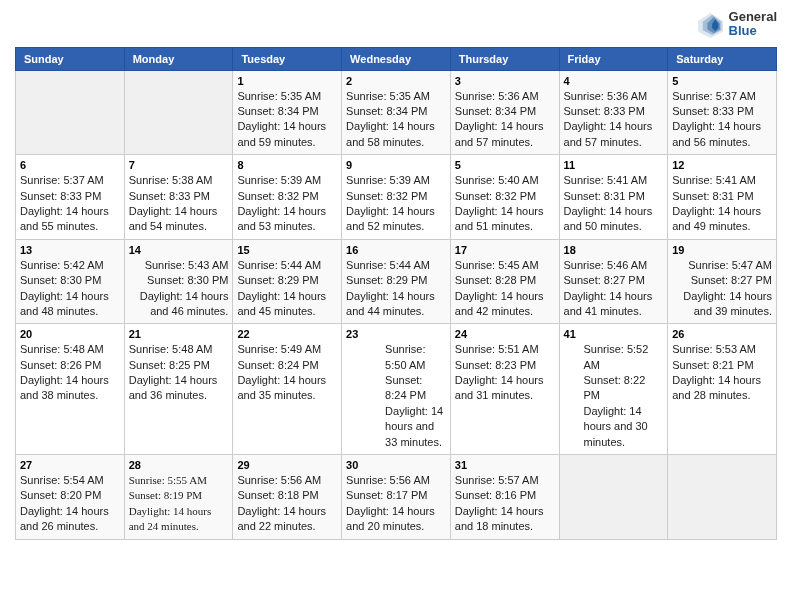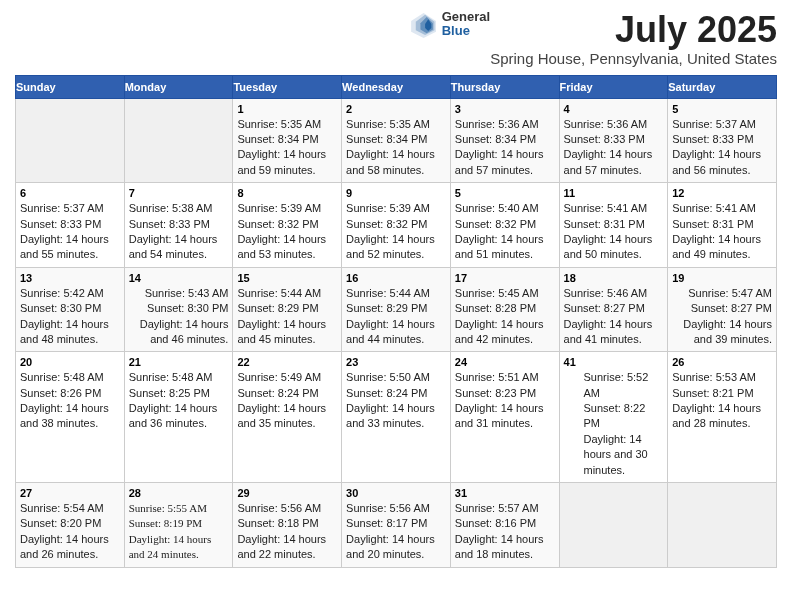--- a/index.html
+++ b/index.html
@@ -50,21 +50,21 @@
       font-weight: normal;
     }
     table {
       width: 100%;
       border-collapse: collapse;
       font-size: 10px;
     }
     thead tr th {
       background-color: #3060b0;
       color: #fff;
-      padding: 5px 0;
+      padding: 5px 8px;
       font-size: 11px;
       font-weight: bold;
       border: 1px solid #2050a0;
       text-align: left;
     }
     tbody tr td {
       border: 1px solid #ccc;
       padding: 4px;
       vertical-align: top;
       width: calc(100% / 7);
@@ -99,24 +99,20 @@
       <polygon points="20,4 36,14 36,28 20,36 4,28 4,14" fill="#2060a0" opacity="0.15"></polygon>
       <polygon points="22,6 34,15 34,26 22,32 10,26 10,15" fill="#2060a0" opacity="0.3"></polygon>
       <polygon points="24,9 32,17 32,25 24,30 16,25 16,17" fill="#2060a0" opacity="0.5"></polygon>
       <polygon points="26,12 30,18 30,23 26,27 22,23 22,18" fill="#2060a0"></polygon>
     </svg>
     <div class="logo-text">
       <span class="logo-general">General</span>
       <span class="logo-blue">Blue</span>
     </div>
   </div>
-  <div class="title-area">
-    <h1>July 2025</h1>
-    <h2>Spring House, Pennsylvania, United States</h2>
-  </div>
 </div>
 
 <table>
   <thead>
     <tr>
     <th>Sunday</th>
         <th>Monday</th>
         <th>Tuesday</th>
         <th>Wednesday</th>
         <th>Thursday</th>
@@ -261,21 +257,21 @@
 Daylight: 14 hours and 36 minutes.</div>
         </td>
         <td>
           <span class="day-num">22</span>
           <div class="day-info" style="white-space: pre-line;">Sunrise: 5:49 AM
 Sunset: 8:24 PM
 Daylight: 14 hours and 35 minutes.</div>
         </td>
         <td>
           <span class="day-num">23</span>
-          <div class="day-info" style="white-space: pre-line;">Sunrise: 5:50 AM
+          <div class="day-info" style="white-space: pre-line; margin-left: 39px;">Sunrise: 5:50 AM
 Sunset: 8:24 PM
 Daylight: 14 hours and 33 minutes.</div>
         </td>
         <td>
           <span class="day-num">24</span>
           <div class="day-info" style="white-space: pre-line;">Sunrise: 5:51 AM
 Sunset: 8:23 PM
 Daylight: 14 hours and 31 minutes.</div>
         </td>
         <td>

